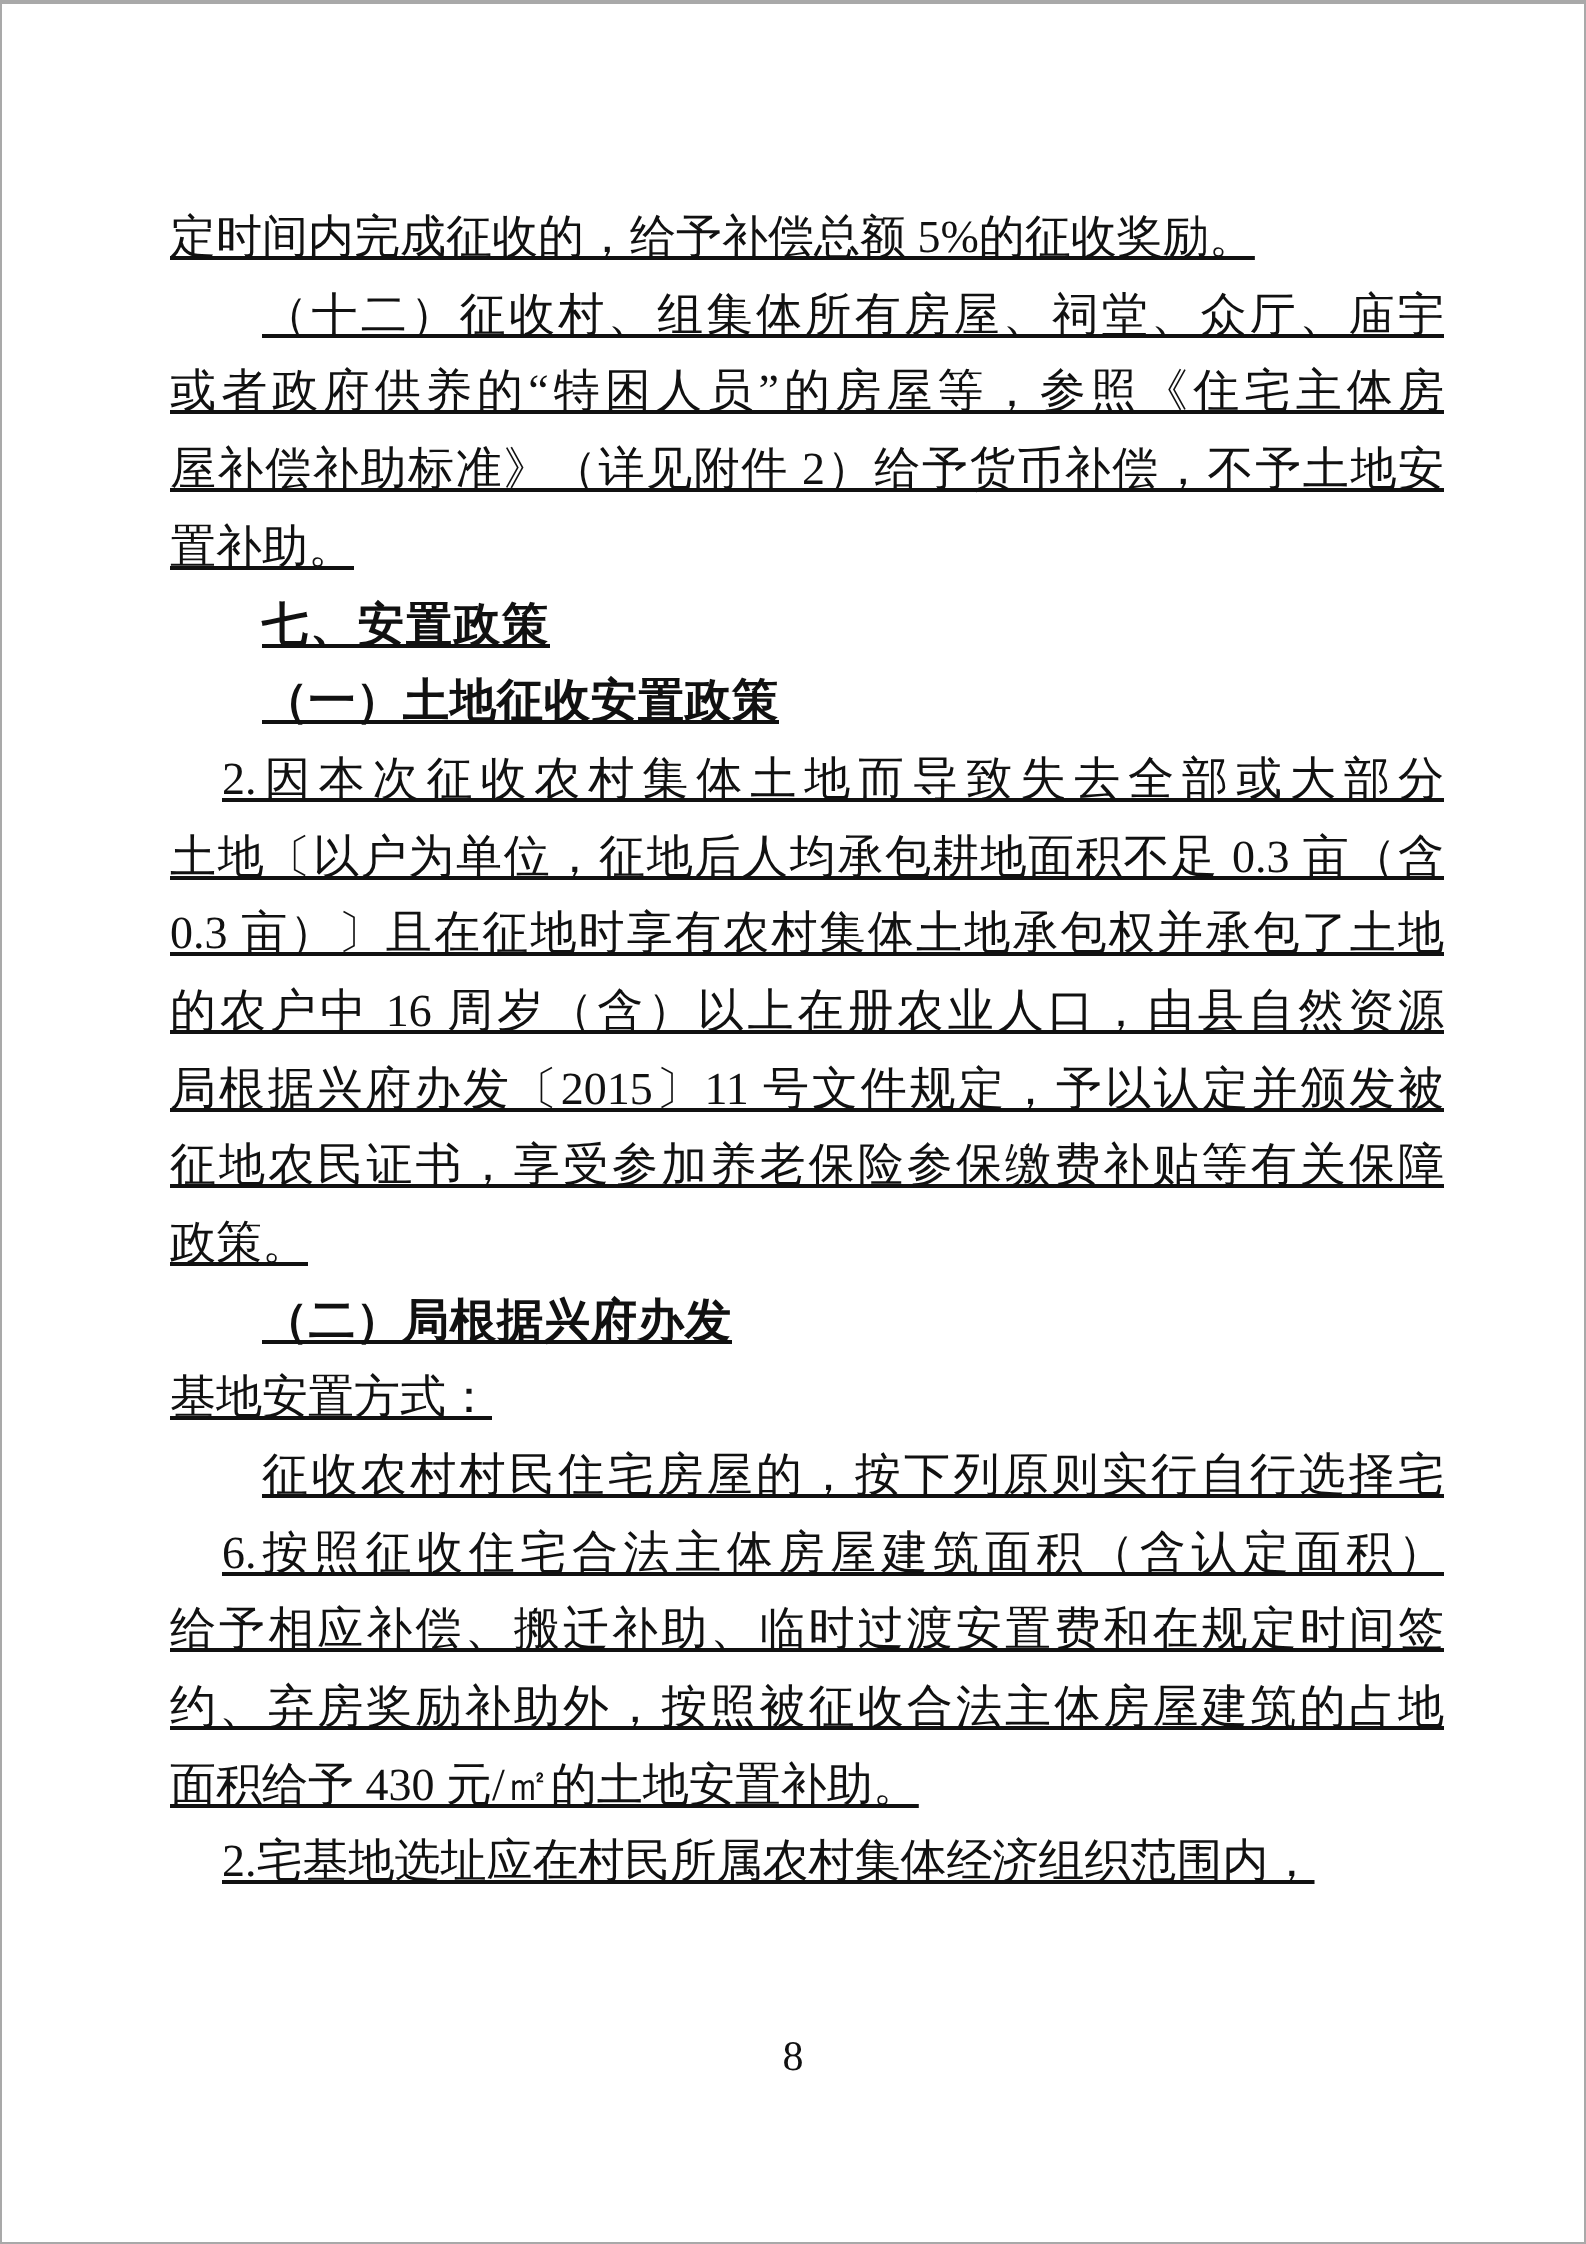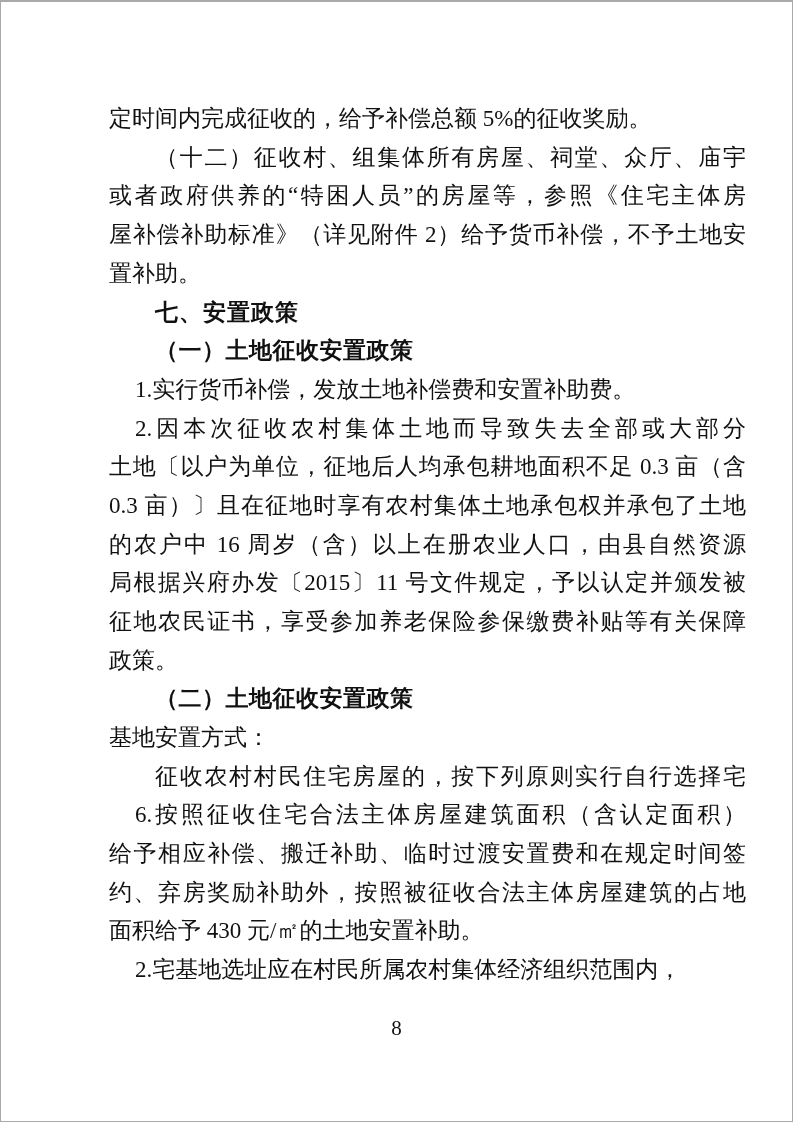--- a/index.html
+++ b/index.html
@@ -14,23 +14,24 @@
     box-sizing: border-box;
     background: #ffffff;
     border: 1px solid #a9a9a9;
     border-top-width: 2px;
     overflow: hidden;
     font-family: "Liberation Serif", "DejaVu Serif", serif;
     color: #111111;
   }
   .content {
     position: absolute;
-    left: 108px;
+    left: 84px;
     top: 98px;
     width: 637px;
+    text-decoration: underline;
   }
   .line {
     height: 38.7px;
     line-height: 38.7px;
     font-size: 23px;
     text-align: left;
     white-space: normal;
     overflow: hidden;
   }
   
@@ -72,29 +73,28 @@
 
 <div class="page">
   <div class="content">
       <div class="line p">定时间内完成征收的，给予补偿总额 5%的征收奖励。</div>
       <div class="line ji">（十二）征收村、组集体所有房屋、祠堂、众厅、庙宇</div>
       <div class="line j">或者政府供养的“特困人员”的房屋等，参照《住宅主体房</div>
       <div class="line j">屋补偿补助标准》（详见附件 2）给予货币补偿，不予土地安</div>
       <div class="line p">置补助。</div>
       <div class="line h1">七、安置政策</div>
       <div class="line h2">（一）土地征收安置政策</div>
-      <div class="line pn">1.实行货币补偿，发放土地补偿费和安置补助费。</div>
       <div class="line jn">2.因本次征收农村集体土地而导致失去全部或大部分</div>
       <div class="line j">土地〔以户为单位，征地后人均承包耕地面积不足 0.3 亩（含</div>
       <div class="line j">0.3 亩）〕且在征地时享有农村集体土地承包权并承包了土地</div>
       <div class="line j">的农户中 16 周岁（含）以上在册农业人口，由县自然资源</div>
       <div class="line j">局根据兴府办发〔2015〕11 号文件规定，予以认定并颁发被</div>
       <div class="line j">征地农民证书，享受参加养老保险参保缴费补贴等有关保障</div>
       <div class="line p">政策。</div>
-      <div class="line h2">（二）土地征收安置政策</div>
+      <div class="line h2">（二）局根据兴府办发</div>
       <div class="line p">基地安置方式：</div>
       <div class="line ji">征收农村村民住宅房屋的，按下列原则实行自行选择宅</div>
       <div class="line jn">6.按照征收住宅合法主体房屋建筑面积（含认定面积）</div>
       <div class="line j">给予相应补偿、搬迁补助、临时过渡安置费和在规定时间签</div>
       <div class="line j">约、弃房奖励补助外，按照被征收合法主体房屋建筑的占地</div>
       <div class="line p">面积给予 430 元/㎡的土地安置补助。</div>
       <div class="line pn">2.宅基地选址应在村民所属农村集体经济组织范围内，</div>
     </div>
   <div class="page-number">8</div>
 </div>

